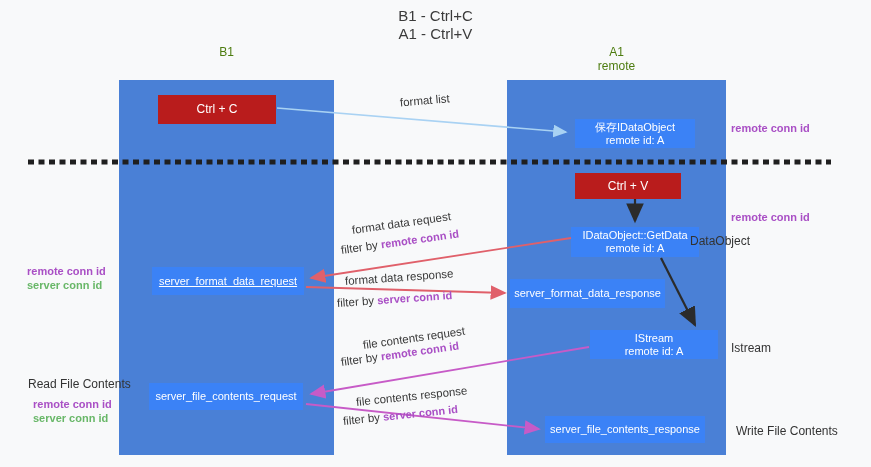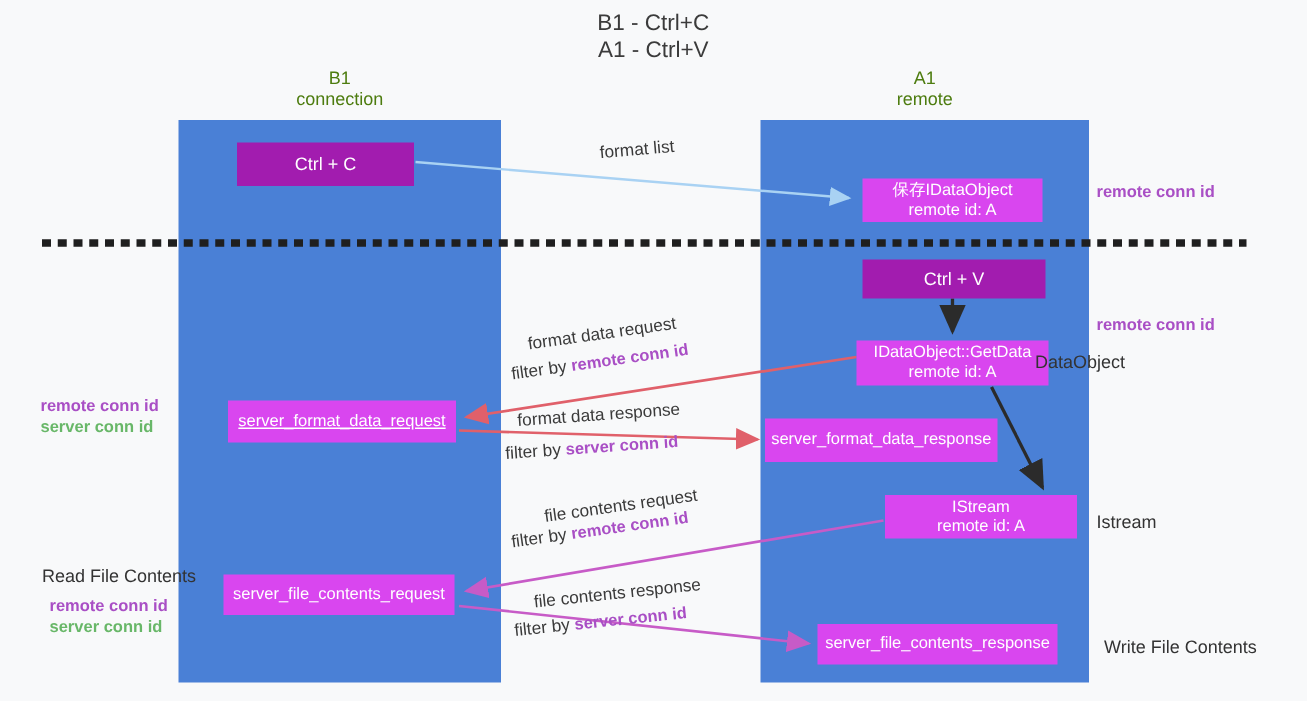--- a/index.html
+++ b/index.html
@@ -27,22 +27,22 @@
     top:80px;height:375px;
     background:#4a80d6;
   }
   .node{
     display:flex;flex-direction:column;align-items:center;justify-content:center;
     color:#fff;text-align:center;
     font-size:12px;line-height:13px;
     z-index:4;
   }
   .node.small{font-size:11px;}
-  .green{background:#a21caf;}
-  .orange{background:#d946ef;}
+  .green{background:#b91c1c;}
+  .orange{background:#3b82f6;}
   svg.overlay{
     position:absolute;left:0;top:0;z-index:3;
     pointer-events:none;
   }
   .flow-label{
     font-size:11.5px;color:#3a3a3a;white-space:nowrap;
     z-index:5;transform-origin:left center;
   }
   .side-label{
     font-size:12px;color:#333;white-space:nowrap;z-index:5;
@@ -60,21 +60,20 @@
 
 <div class="stage">
 
   <div class="abs title">
     <div>B1 - Ctrl+C</div>
     <div>A1 - Ctrl+V</div>
   </div>
 
   <div class="abs col-header" style="left:119px;width:215px;">
     <div>B1</div>
-    <div>connection</div>
   </div>
   <div class="abs col-header" style="left:507px;width:219px;">
     <div>A1</div>
     <div>remote</div>
   </div>
 
   <div class="abs lifeline" style="left:119px;width:215px;z-index:1;"></div>
   <div class="abs lifeline" style="left:507px;width:219px;z-index:1;"></div>
 
   <svg class="overlay" width="871" height="467" viewBox="0 0 871 467">
@@ -112,21 +111,21 @@
 
   <div class="abs node green" style="left:158px;top:95px;width:118px;height:29px;">
     <div>Ctrl + C</div>
   </div>
 
   <div class="abs node orange small" style="left:575px;top:119px;width:120px;height:29px;">
     <div>保存IDataObject</div>
     <div>remote id: A</div>
   </div>
 
-  <div class="abs node green" style="left:575px;top:173px;width:122px;height:26px;">
+  <div class="abs node green" style="left:575px;top:173px;width:106px;height:26px;">
     <div>Ctrl + V</div>
   </div>
 
   <div class="abs node orange small" style="left:571px;top:227px;width:128px;height:30px;">
     <div>IDataObject::GetData</div>
     <div>remote id: A</div>
   </div>
 
   <div class="abs node orange small" style="left:152px;top:267px;width:152px;height:28px;text-decoration:underline;">
     <div>server_format_data_request</div>

